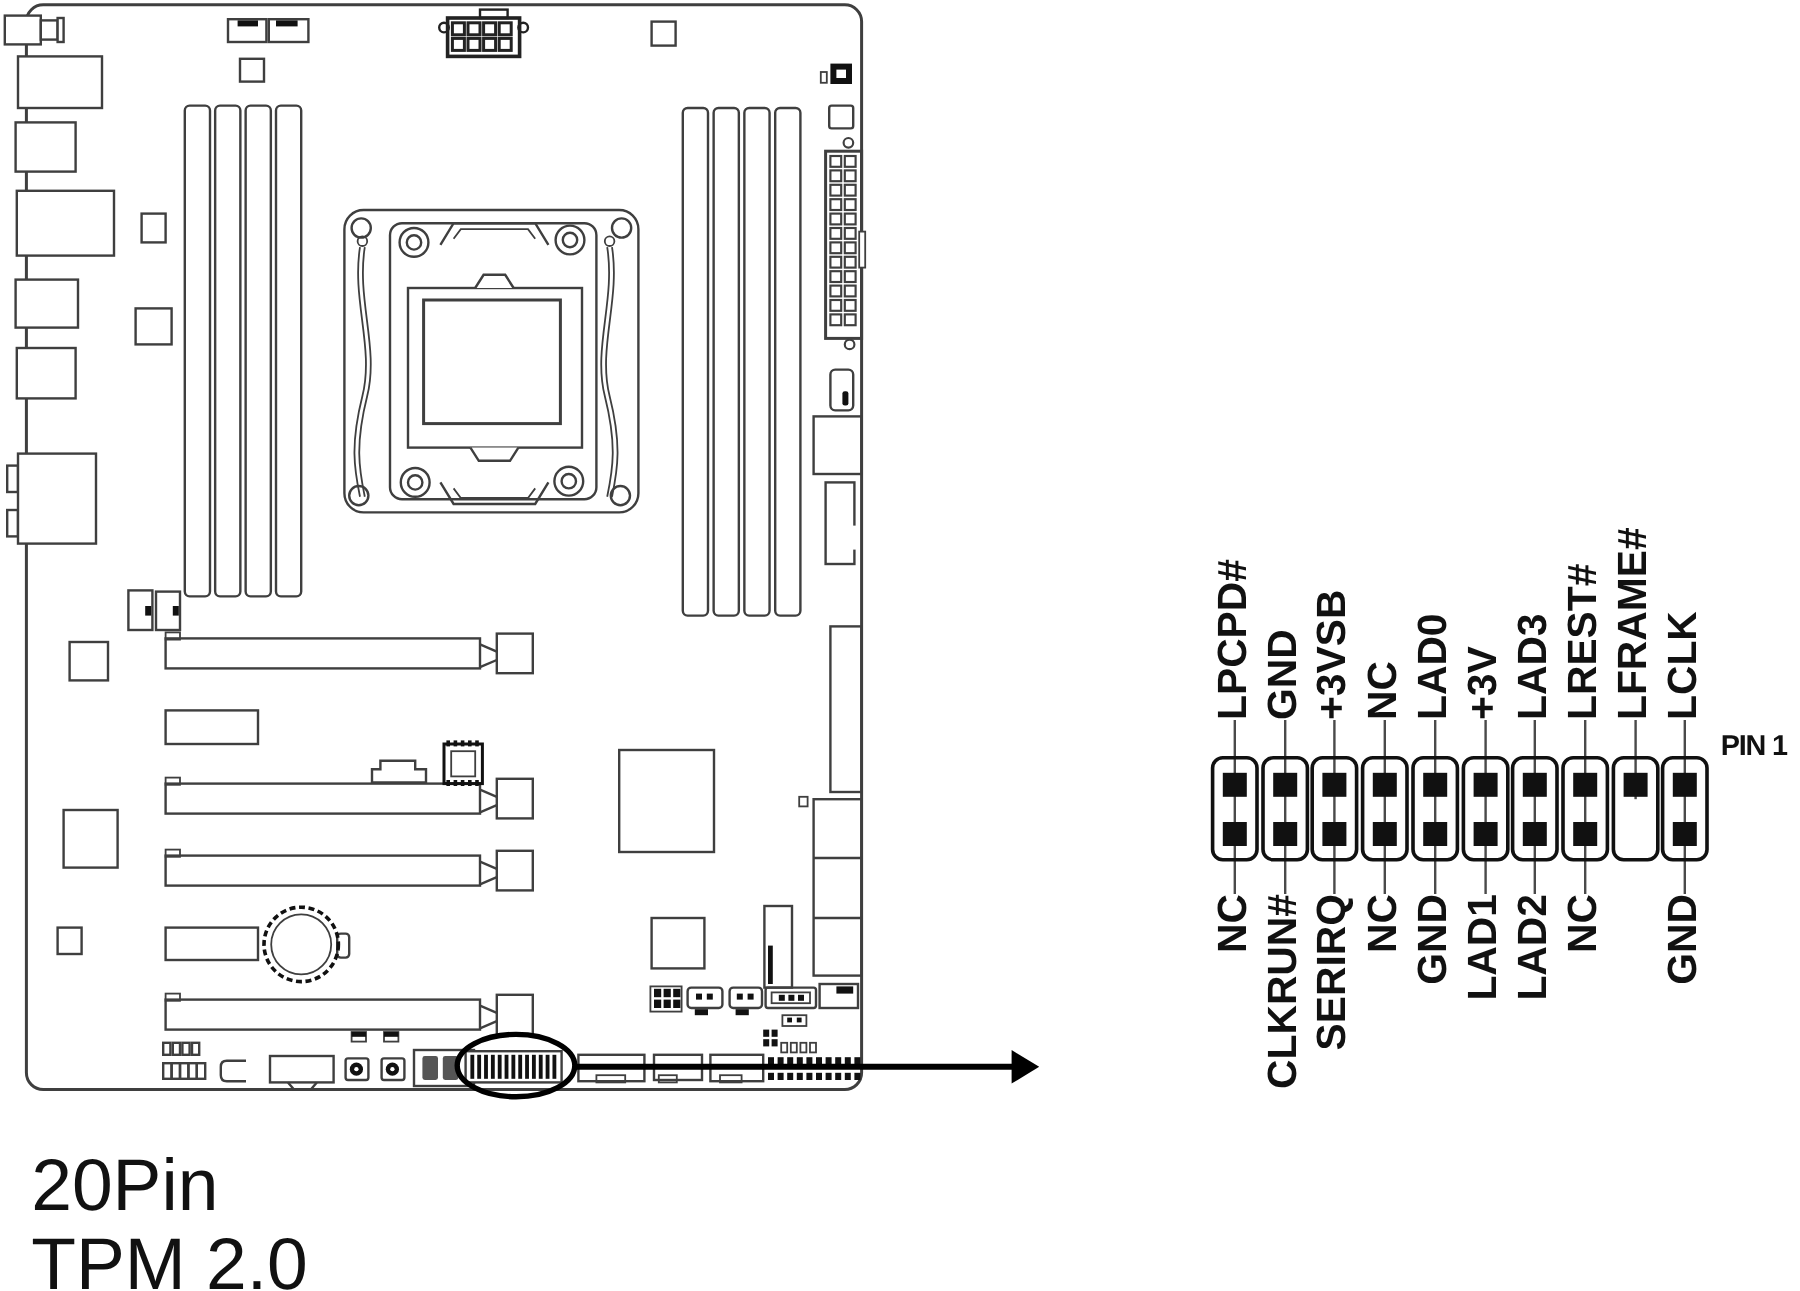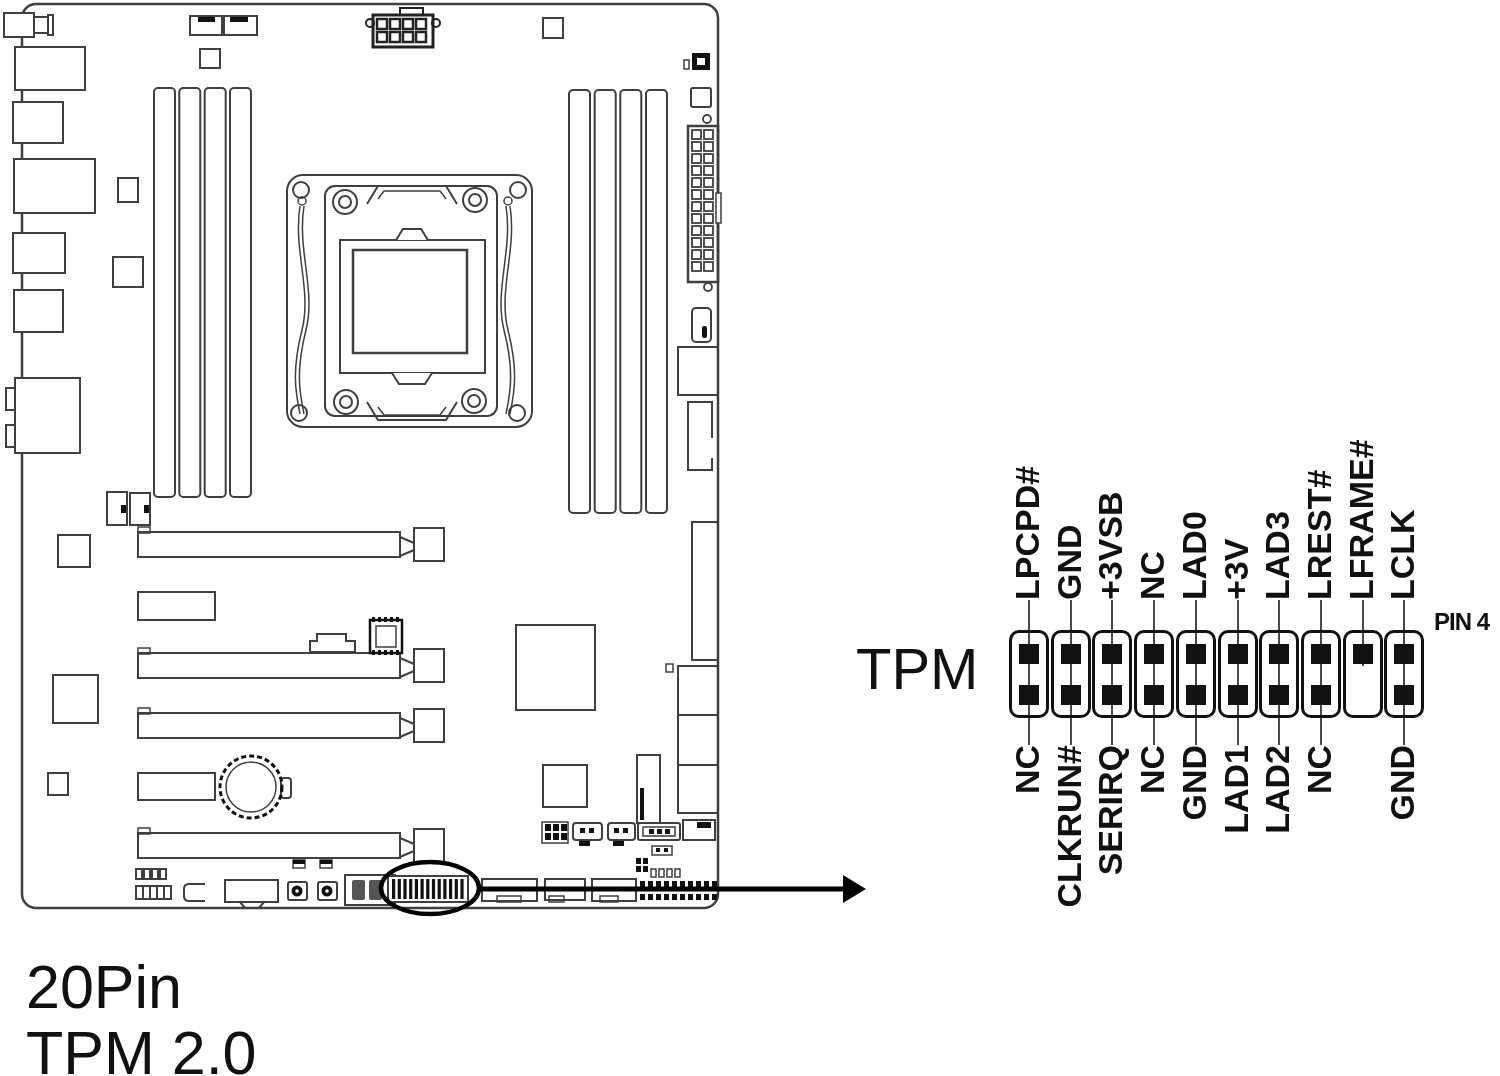--- a/index.html
+++ b/index.html
@@ -388,22 +388,21 @@
             <rect x="712" y="894" width="5" height="6"></rect>
         </g>
       </g>
     </g>
 
     <ellipse cx="430" cy="888" rx="49" ry="26" fill="none" stroke="#000" stroke-width="4.5"></ellipse>
     <line x1="479" y1="889" x2="845" y2="889" stroke="#000" stroke-width="5"></line>
     <polygon points="843,875 866,889 843,903" fill="#000"></polygon>
   </svg>
 
-  <div id="tpm-big-label">TPM</div>
-  <div id="pin1-label">PIN 4</div>
+  <div id="pin1-label">PIN 1</div>
   <div class="caption" style="top:957px">20Pin</div>
   <div class="caption" style="top:1023px">TPM 2.0</div>
 
   <div id="pinout">
       <div class="hdr-leader" style="left: 1028px; top: 600px; height: 145px;"></div>
       <div class="hdr-block" style="left: 1009px; top: 630px;"></div>
       <div class="hdr-pin" style="left: 1019px; top: 644px;"></div>
       <div class="hdr-pin" style="left: 1019px; top: 685px;"></div>
       <div class="vlabel" style="left: 1008px; top: 600px; width: 300px;">LPCPD#</div>
       <div class="vlabel bottom" style="left: 1008px; top: 1045px; width: 300px;">NC</div>

